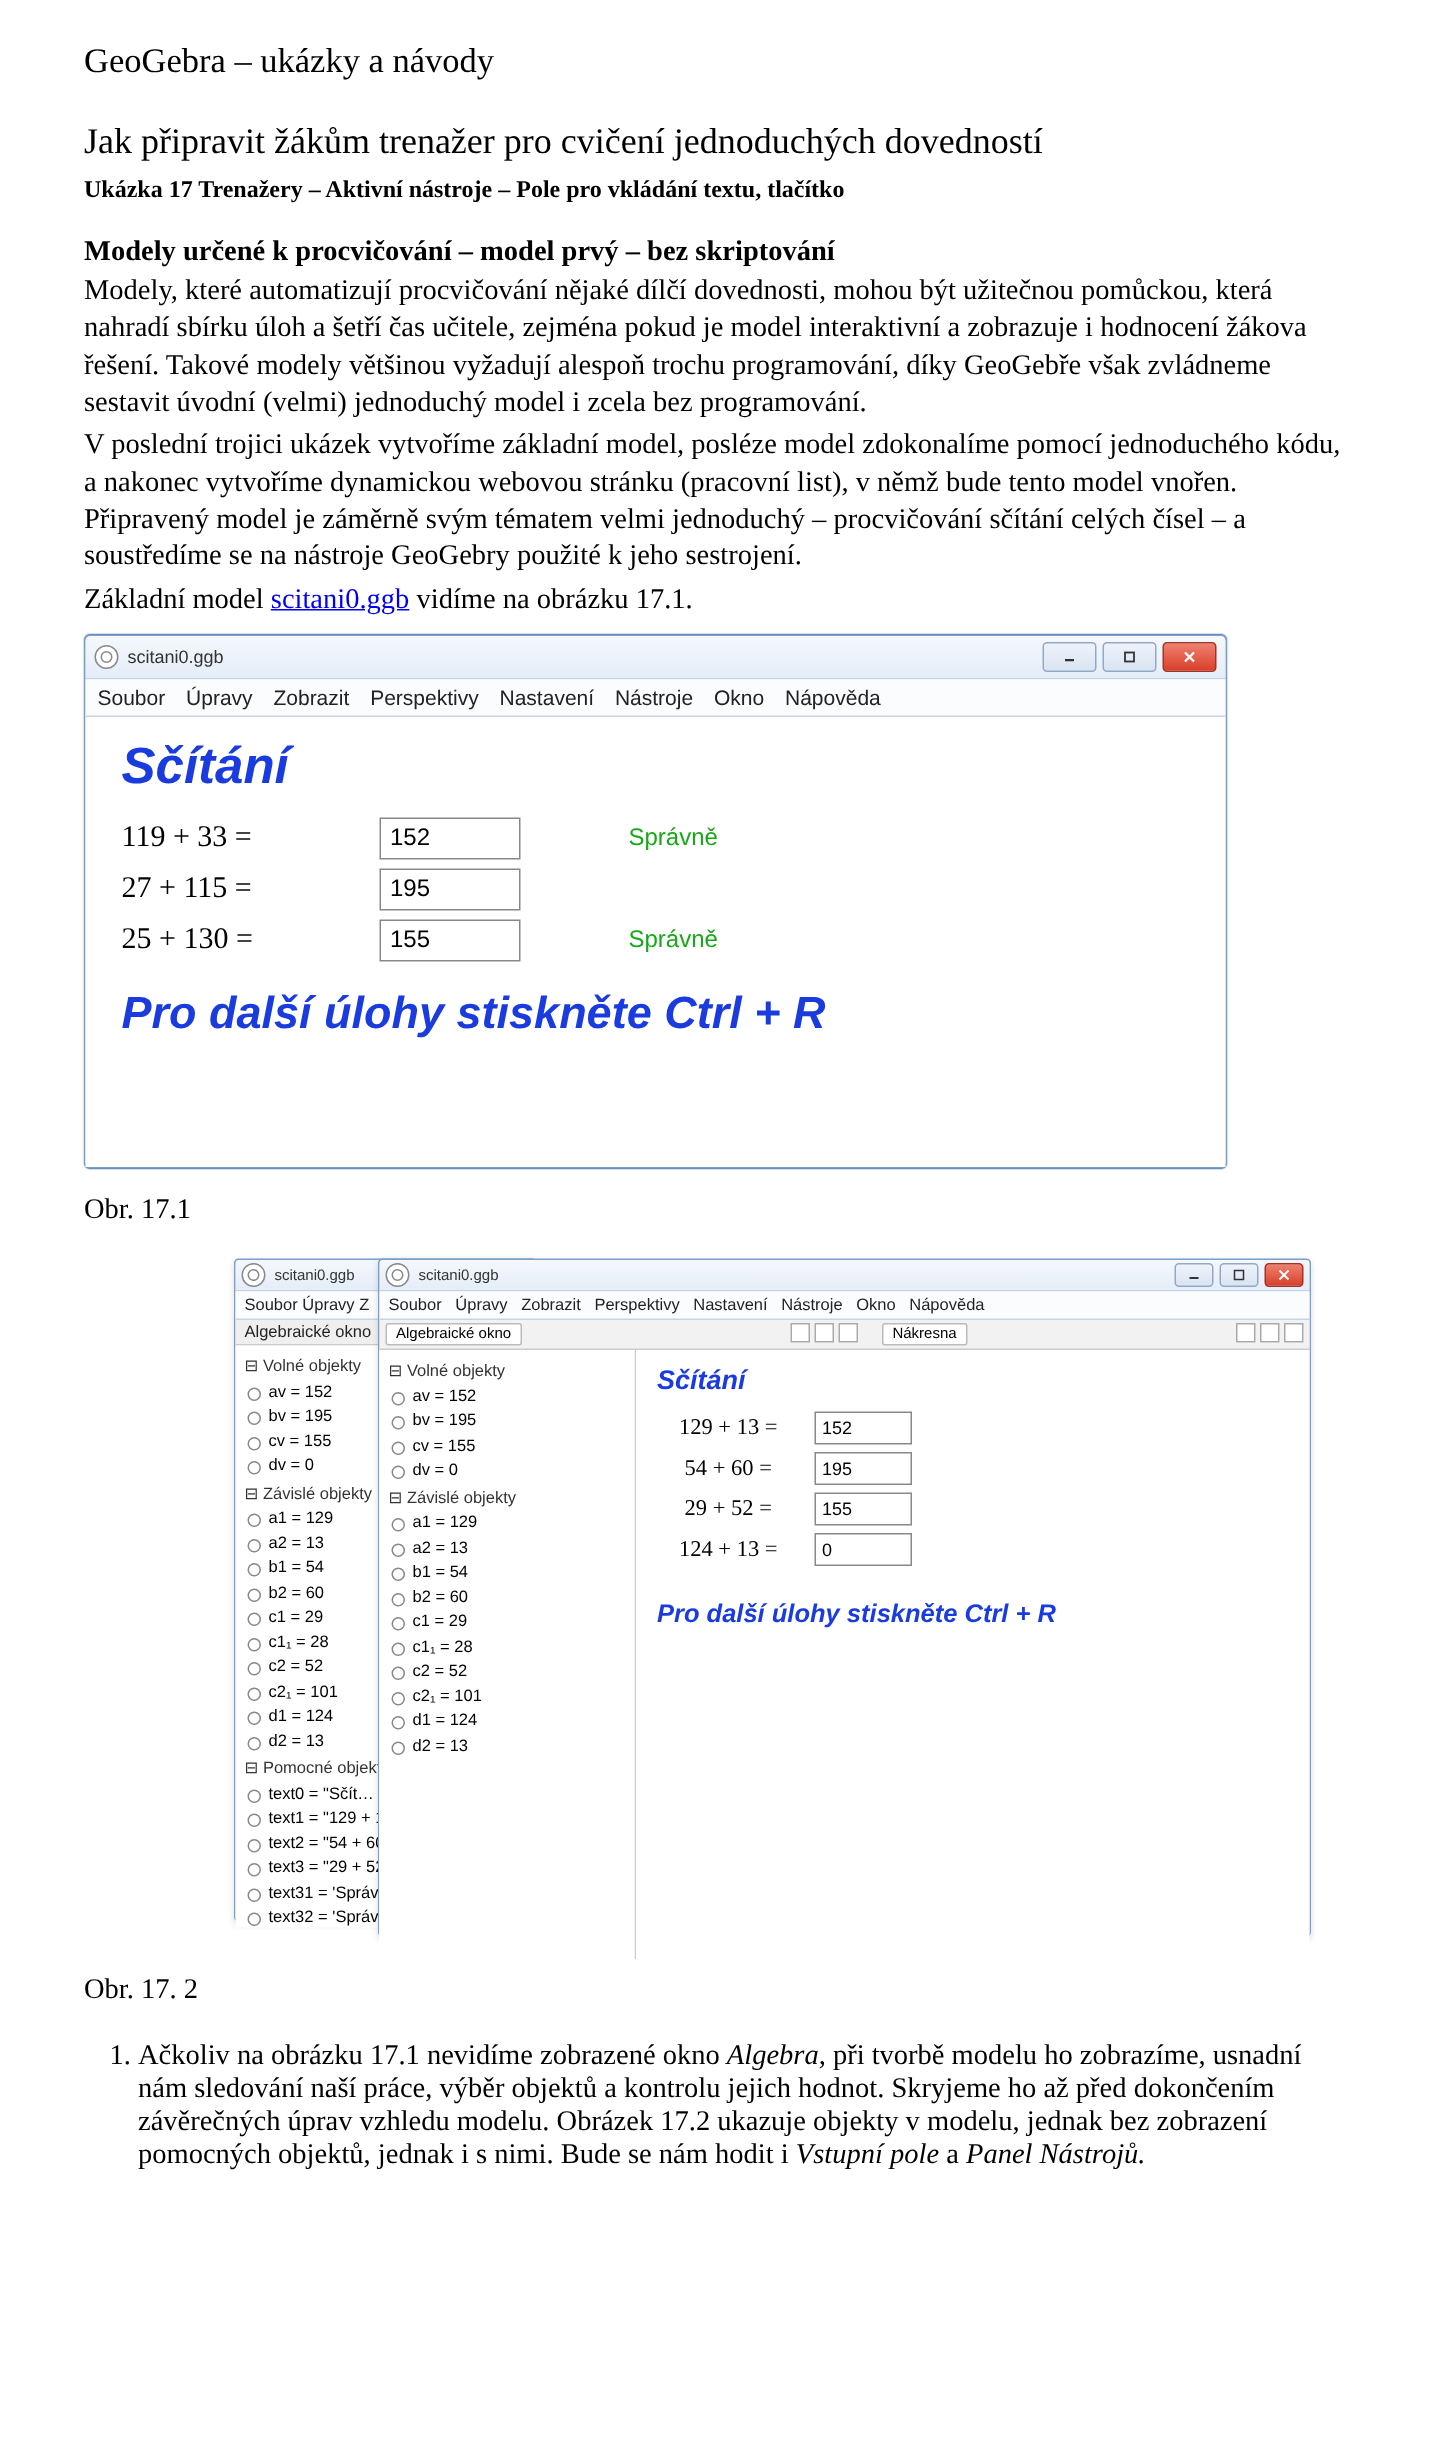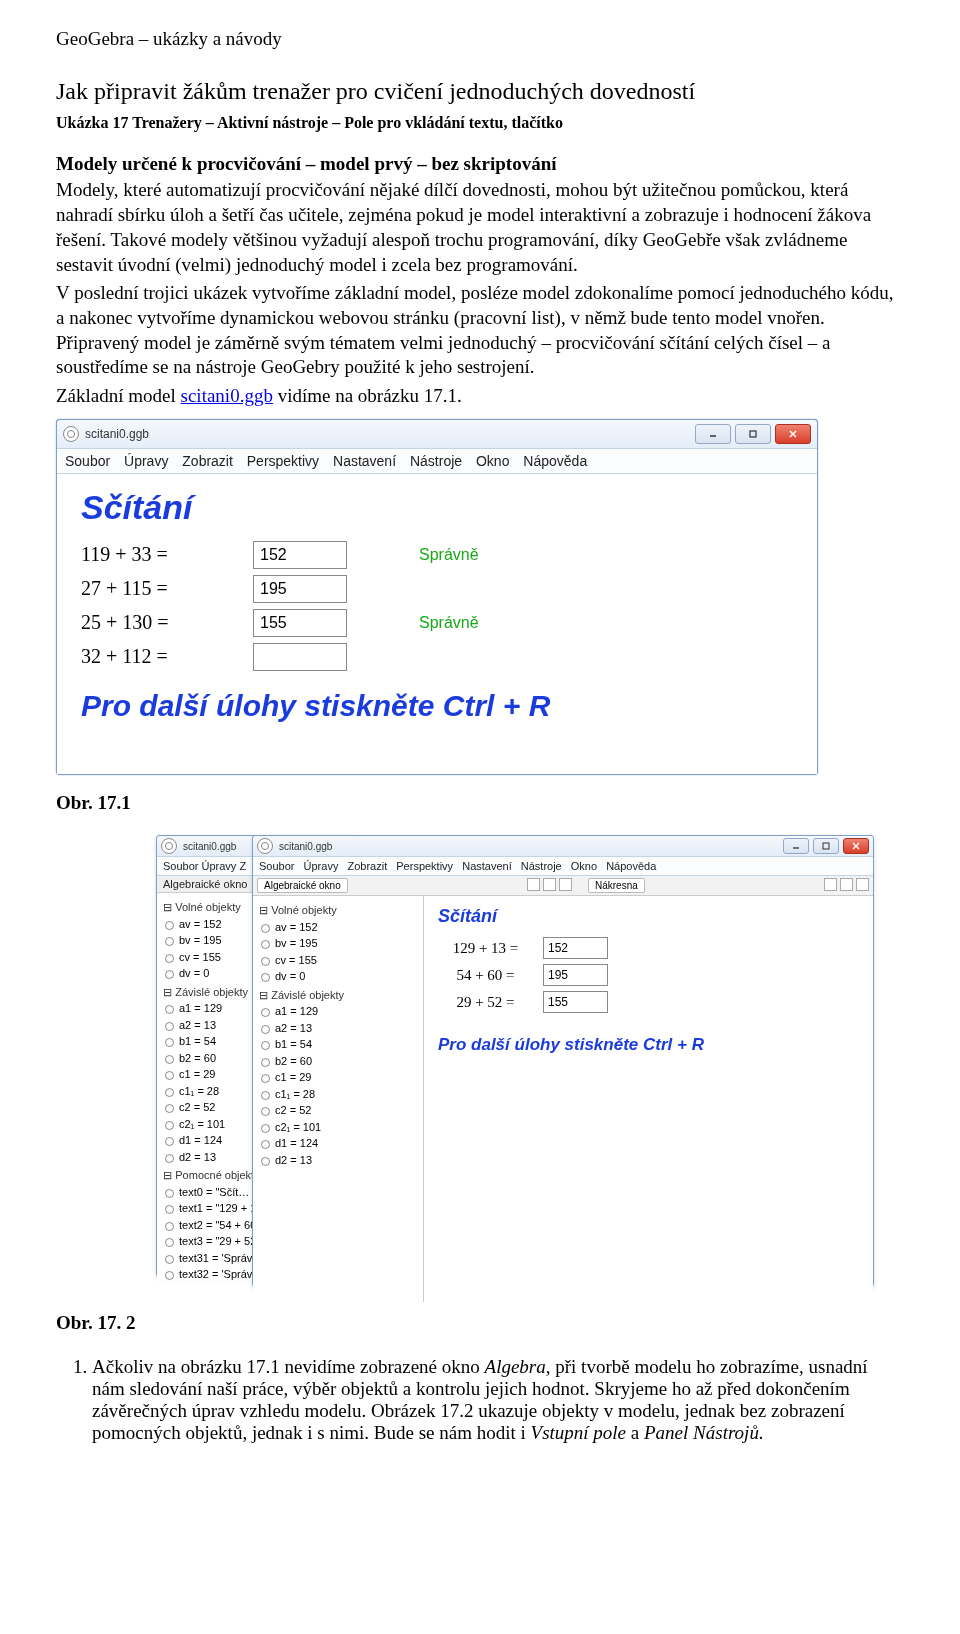--- a/index.html
+++ b/index.html
@@ -5,28 +5,28 @@
   body {
     font-family: "Times New Roman", serif;
     font-size: 19px;
     color: #000;
     background: #fff;
     margin: 0;
     padding: 28px 56px;
     width: 960px;
     box-sizing: border-box;
   }
-  .doc-header { font-size: 19px; margin-bottom: 28px; }
+  .doc-header { font-size: 23px; margin-bottom: 28px; }
   h1 { font-size: 24px; font-weight: normal; margin: 0 0 8px 0; }
   .subtitle { font-weight: bold; font-size: 16px; margin: 0 0 18px 0; }
   .bold-line { font-weight: bold; }
   p { margin: 0 0 2px 0; line-height: 1.3; }
   .para { margin-bottom: 4px; }
   a { color: #0000ee; text-decoration: underline; }
-  .fig-label { font-weight: bold; margin: 16px 0 20px 0; }
+  .fig-label { font-weight: normal; margin: 16px 0 20px 0; }
   ol { margin: 6px 0 0 36px; padding: 0; }
   li { margin-bottom: 6px; }
   .italic { font-style: italic; }
 
   
   .win {
     font-family: Arial, sans-serif;
     font-size: 13px;
     border: 1px solid #7a9fcb;
     border-radius: 4px;
@@ -147,25 +147,20 @@
     <div class="eq-row">
       <span class="eq">27 + 115 =</span>
       <input value="195" style="">
       <span class="feedback"></span>
     </div>
     <div class="eq-row">
       <span class="eq">25 + 130 =</span>
       <input value="155" style="">
       <span class="feedback">Správně</span>
     </div>
-    <div class="eq-row">
-      <span class="eq">32 + 112 =</span>
-      <input value="" style="">
-      <span class="feedback"></span>
-    </div>
     <div class="ctrl-r">Pro další úlohy stiskněte Ctrl + R</div>
   </div>
 </div>
 
 <p class="fig-label">Obr. 17.1</p>
 
 <div class="win-pair">
 
   <div class="win2 back">
     <div class="titlebar small">
@@ -280,20 +275,24 @@
             <input value="152" style="">
           </div>
         <div class="mini-row">
             <span class="eq">54 + 60 =</span>
             <input value="195" style="">
           </div>
         <div class="mini-row">
             <span class="eq">29 + 52 =</span>
             <input value="155" style="">
           </div>
+        <div class="mini-row">
+            <span class="eq">124 + 13 =</span>
+            <input value="0" style="">
+          </div>
         <div class="mini-ctrl">Pro další úlohy stiskněte Ctrl + R</div>
       </div>
     </div>
   </div>
 </div>
 
 <p class="fig-label">Obr. 17. 2</p>
 
 <ol>
   <li>

